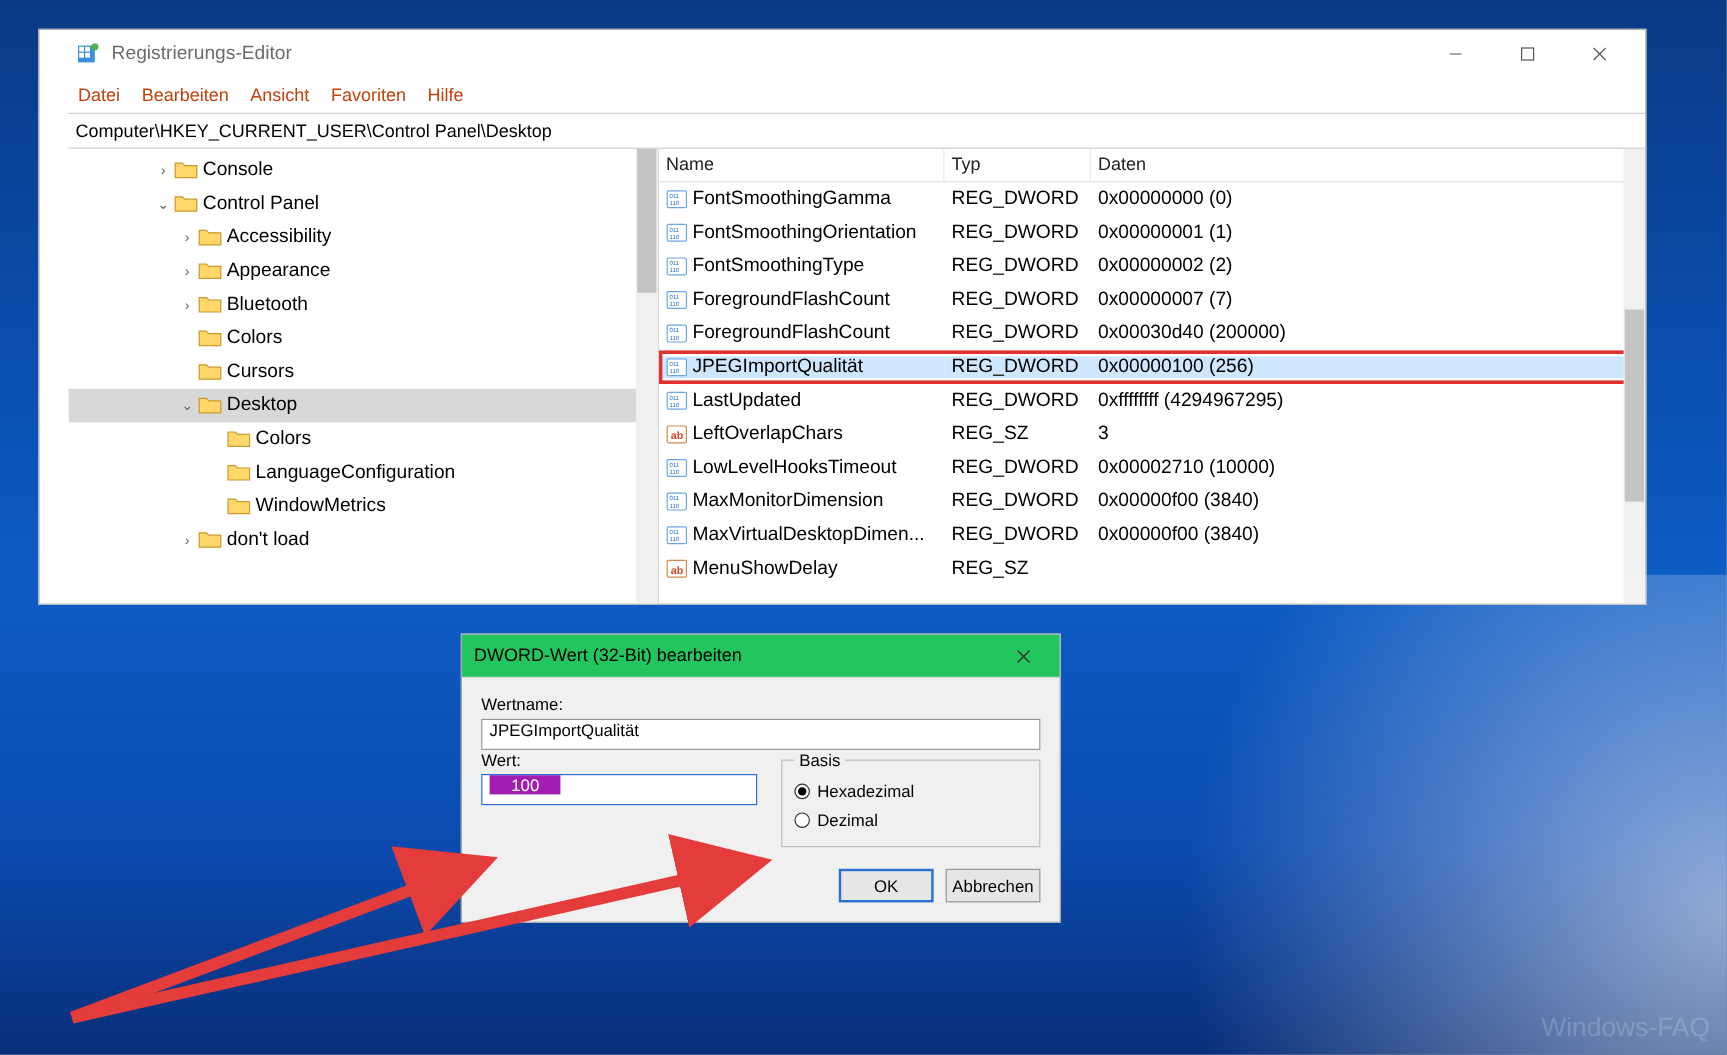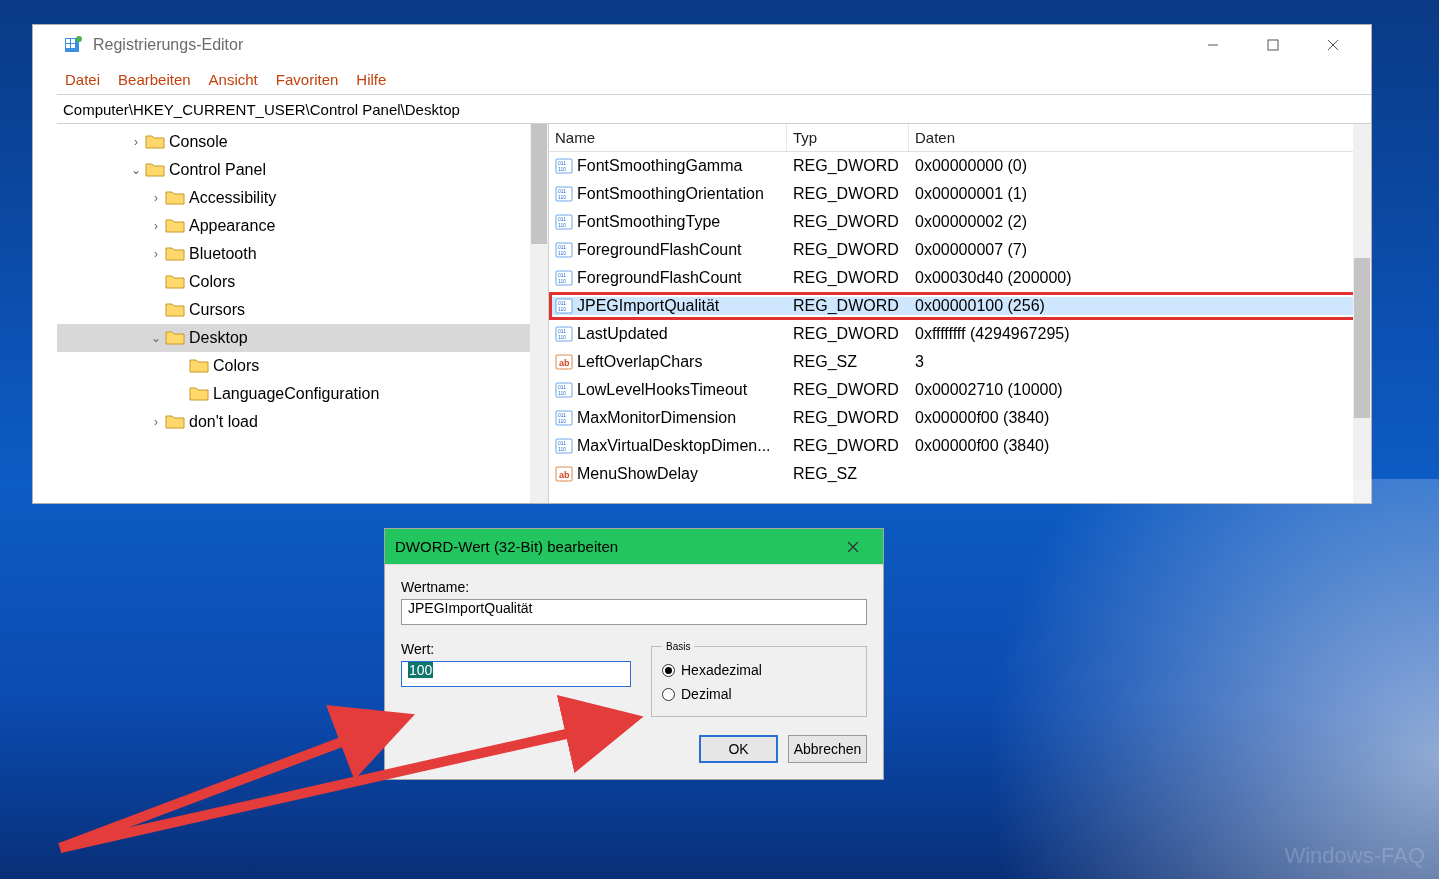--- a/index.html
+++ b/index.html
@@ -74,27 +74,27 @@
     background:#f0f0f0;border:1px solid #a7a7a7;
   }
   .dlg-title{height:36px;background:#22c55e;display:flex;align-items:center;padding:0 10px;border-bottom:1px solid #dcdcdc}
   .dlg-title-text{font-size:15px}
   .dlg-close{margin-left:auto;width:40px;height:30px;display:flex;align-items:center;justify-content:center}
   .dlg-close svg{width:12px;height:12px;stroke:#333;stroke-width:1.2;fill:none}
   .dlg-body{padding:14px 16px 16px}
   .dlg-label{font-size:14px;margin-bottom:4px}
   .dlg-input{width:100%;height:26px;border:1px solid #999;background:#fff;padding:0 6px;font-size:14px}
   .dlg-input.ro{background:#fff;color:#000}
-  .dlg-row2{display:flex;margin-top:16px;gap:20px}
+  .dlg-row2{display:flex;gap:20px}
   .dlg-left{flex:0 0 230px}
   .dlg-right{flex:1}
   .val-input{width:100%;height:26px;border:1px solid #2a6fd6;background:#fff;padding:0 6px;font-size:14px}
-  .val-sel{background:#0f766e;color:#fff;padding:0 1px}
+  .val-sel{background:#a21caf;color:#fff;padding:0 18px}
   fieldset{border:1px solid #bdbdbd;padding:6px 10px 10px;margin:0}
-  legend{font-size:10px;padding:0 4px}
+  legend{font-size:14px;padding:0 4px}
   .radio-row{display:flex;align-items:center;height:24px;font-size:14px;gap:6px}
   .radio{width:13px;height:13px;border:1px solid #333;border-radius:50%;display:inline-flex;align-items:center;justify-content:center;background:#fff}
   .radio.checked::after{content:"";width:7px;height:7px;border-radius:50%;background:#000}
   .dlg-buttons{display:flex;justify-content:flex-end;gap:10px;margin-top:18px}
   .btn{width:79px;height:28px;border:1px solid #999;background:#e6e6e6;font-size:14px;display:flex;align-items:center;justify-content:center}
   .btn.primary{border:2px solid #2a6fd6}
   
   .arrows{position:absolute;left:0;top:0;width:1439px;height:879px;pointer-events:none}
   
   .watermark{position:absolute;right:14px;bottom:10px;color:rgba(255,255,255,.18);font-size:22px;font-weight:300}
@@ -211,20 +211,27 @@
               </svg></span>
             <span class="tree-label">Colors</span>
           </div>
           <div class="tree-row ind3">
             <span class="twisty"></span>
             <span class="folder"><svg viewBox="0 0 20 18">
                 <path d="M1 3h6l2 2h10v10H1z" fill="#ffd76b" stroke="#c79a2a"></path>
               </svg></span>
             <span class="tree-label">LanguageConfiguration</span>
           </div>
+          <div class="tree-row ind3">
+            <span class="twisty"></span>
+            <span class="folder"><svg viewBox="0 0 20 18">
+                <path d="M1 3h6l2 2h10v10H1z" fill="#ffd76b" stroke="#c79a2a"></path>
+              </svg></span>
+            <span class="tree-label">WindowMetrics</span>
+          </div>
           <div class="tree-row ind2">
             <span class="twisty">›</span>
             <span class="folder"><svg viewBox="0 0 20 18">
                 <path d="M1 3h6l2 2h10v10H1z" fill="#ffd76b" stroke="#c79a2a"></path>
               </svg></span>
             <span class="tree-label">don't load</span>
           </div>
         </div>
       <div class="tree-scroll">
           <div class="tree-thumb"></div>

